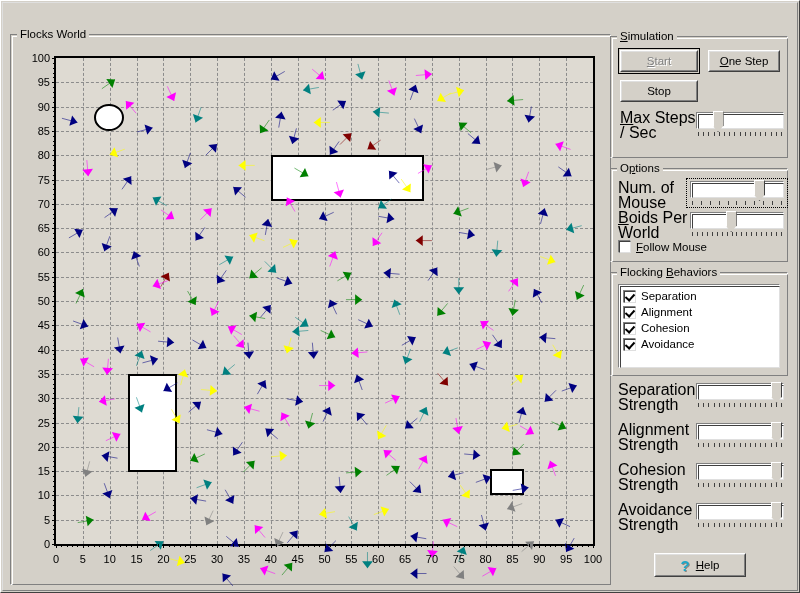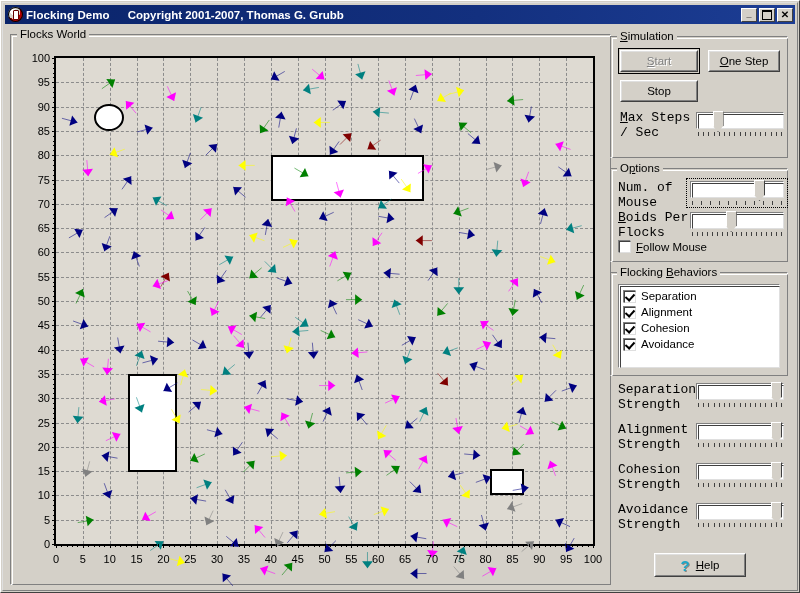--- a/index.html
+++ b/index.html
@@ -71,21 +71,21 @@
     font-size:11px; white-space:nowrap; color:#000; }
   .xtickmark { position:absolute; top:100%; width:0; height:4px; border-left:1px solid #000; }
   .xminor { position:absolute; top:100%; width:0; height:3px; border-left:1px solid #000; }
   .obstacle { position:absolute; background:#fff; border:2px solid #000; }
   .obstacle.circle { border-radius:50%; }
   .boid-layer { position:absolute; inset:0; overflow:hidden; }
 
   
   .sidepanel { position:absolute; right:2px; top:2px; width:186px; bottom:2px; }
   .grp { position:absolute; left:4px; right:4px; }
-  .ctl-label { font-size:13px; line-height:15px;font-family:Liberation Mono, monospace; }
+  .ctl-label { font-size:16px; line-height:15px; }
   u { text-decoration:underline; }
 
   .btn { background:#d4d0c8; font-family:"Liberation Sans", sans-serif; font-size:11.5px;
     border-top:1px solid #fff; border-left:1px solid #fff;
     border-right:1px solid #404040; border-bottom:1px solid #404040;
     position:relative; cursor:default; color:#000; padding:0; }
   .btn::after { content:""; position:absolute; left:0; top:0; right:0; bottom:0;
     border-top:1px solid #dfdfdf; border-left:1px solid #dfdfdf;
     border-right:1px solid #808080; border-bottom:1px solid #808080; pointer-events:none; }
   .btn.default { outline:1px solid #000; outline-offset:1px; }
@@ -127,35 +127,20 @@
   .listbox .check { display:flex; height:16px; }
   .help-icon { color:#1aa6c8; font-weight:bold; font-size:15px; line-height:1;
     text-shadow:1px 1px 0 rgba(0,0,0,0.35); }
 </style>
 </head>
 <body>
 
 <div class="window">
 <div class="window-inner">
 
-  <div class="titlebar">
-    <div class="app-icon"></div>
-    <div class="title-text">Flocking Demo</div>
-    <div class="title-copy">Copyright 2001-2007, Thomas G. Grubb</div>
-    <div class="title-spacer"></div>
-    <div class="tb-btn tb-min">
-          <span>_</span>
-        </div>
-    <div class="tb-btn tb-max">
-          <span></span>
-        </div>
-    <div class="tb-btn tb-close">
-          <span>✕</span>
-        </div>
-  </div>
 
   <div class="client">
 
     <div class="gb flockworld">
       <div class="gb-frame"></div>
       <div class="gb-label">Flocks World</div>
       <div class="gb-body">
         <div class="plot-wrap">
           <div class="plot-area" id="plotArea">
             <div class="gridlines" id="gridLayer">
@@ -1352,21 +1337,21 @@
                 <i></i>
                 <i></i>
                 <i></i>
                 <i></i>
                 <i></i>
               </div>
         </div>
 
         <div class="ctl-label" style="position:absolute; left:8px; top:48px; width:76px;">
           <div><u>B</u>oids Per</div>
-          <div>Flocks</div>
+          <div>World</div>
         </div>
         <div class="slider" id="sliderBoids" style="left:80px; top:50px; width:94px;">
           <div class="slider-track"></div>
           <div class="slider-thumb" style="left: 35.64px;"></div>
           <div class="slider-ticks">
                 <i></i>
                 <i></i>
                 <i></i>
                 <i></i>
                 <i></i>

